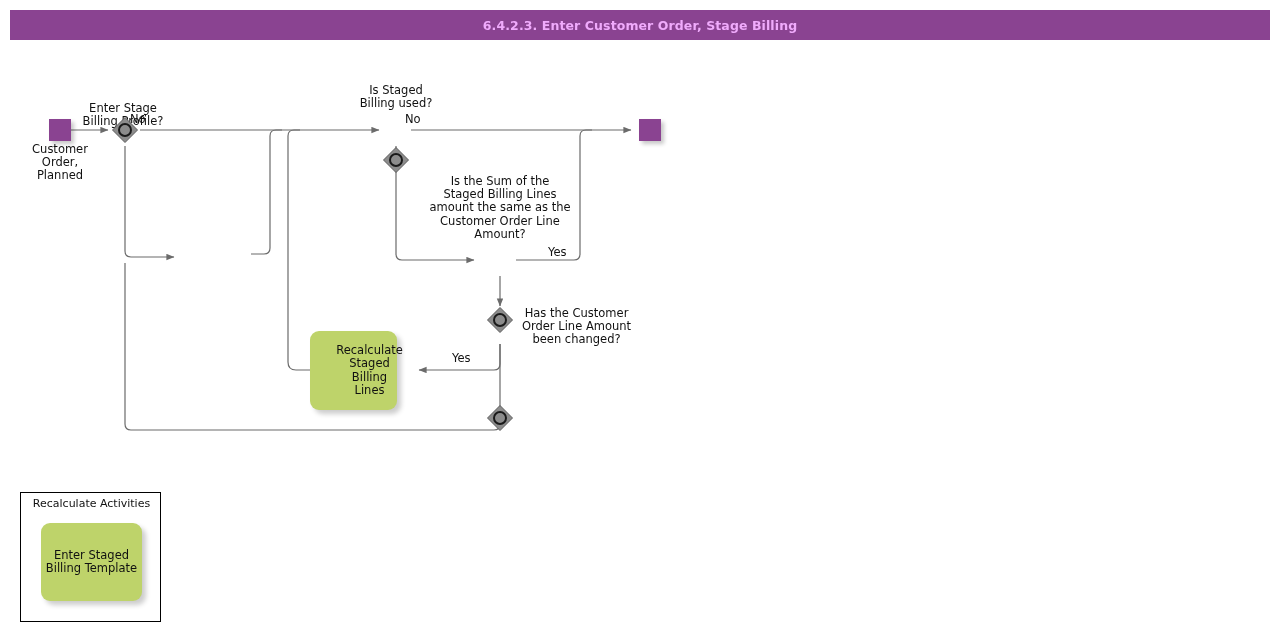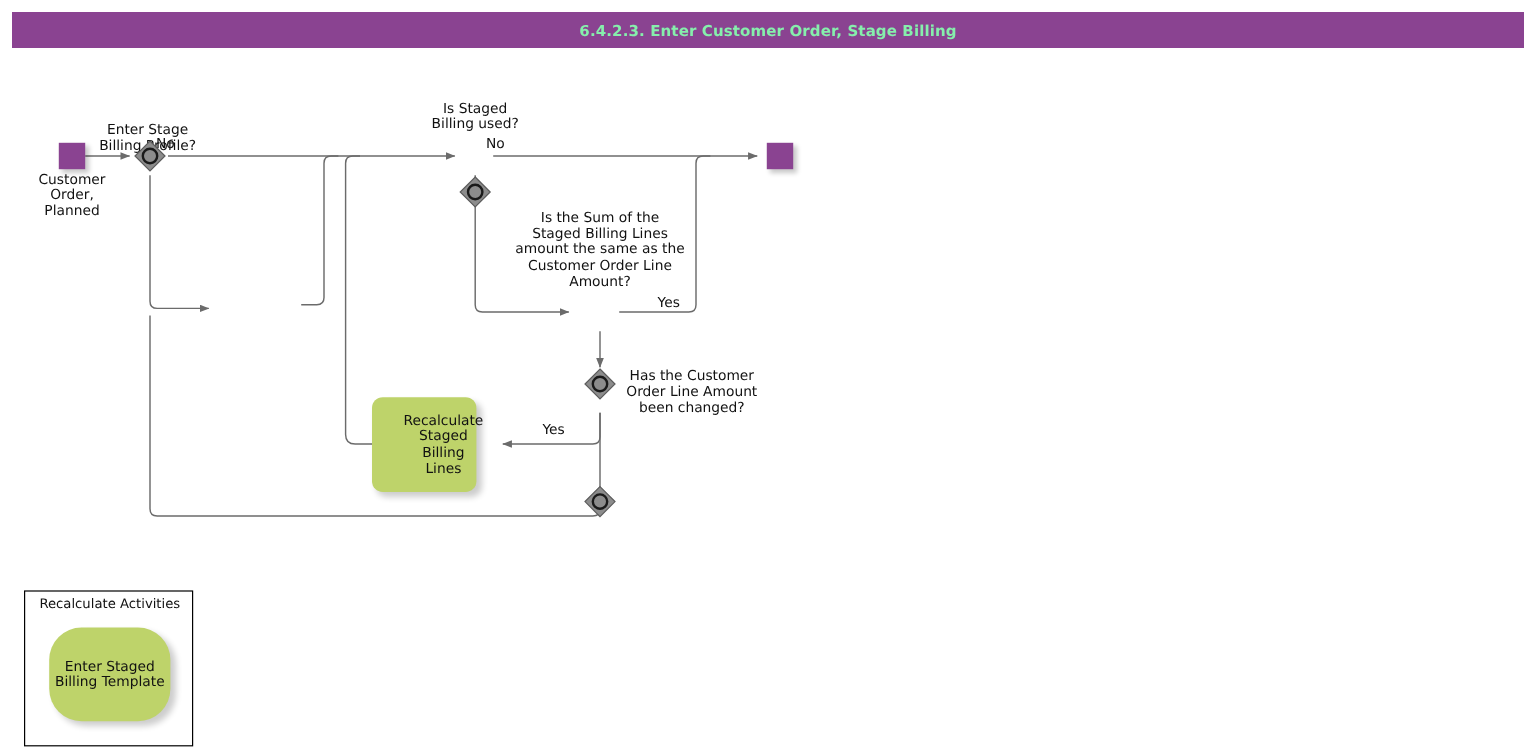--- a/index.html
+++ b/index.html
@@ -21,21 +21,21 @@
     left: 10px;
     top: 10px;
     width: 1260px;
     height: 30px;
     background: #8A4391;
     display: flex;
     align-items: center;
     justify-content: center;
   }
   #title-bar .title-text {
-    color: #86efac;
+    color: #f0abfc;
     font-size: 12.5px;
     font-weight: bold;
     font-family: "DejaVu Sans", sans-serif;
     letter-spacing: 0.1px;
     text-align: center;
   }
 
   
   #canvas {
     position: absolute;
@@ -239,17 +239,17 @@
   <div class="node task-node" style="left:310px; top:331px; width:87px; height:79px;padding-left:36px;">Recalculate
 Staged Billing
 Lines</div>
 
   <div class="node" style="left:639px; top:119px;">
     <div class="event-square"></div>
   </div>
 
   <div id="supporting-group">
     <div class="group-title">Recalculate Activities</div>
-    <div class="task-node" style="position:absolute; left:20px; top:30px; width:101px; height:78px;border-radius:27px;">Enter Staged
+    <div class="task-node" style="position:absolute; left:20px; top:30px; width:101px; height:78px;">Enter Staged
 Billing Template</div>
   </div>
 
 </div>
 
 </body></html>

